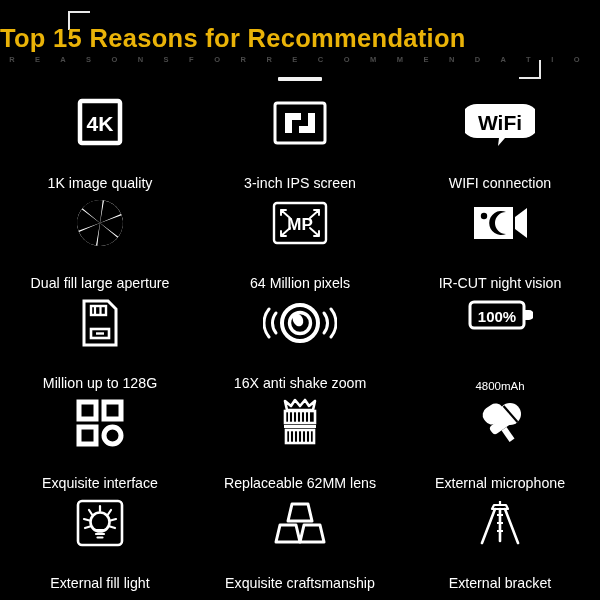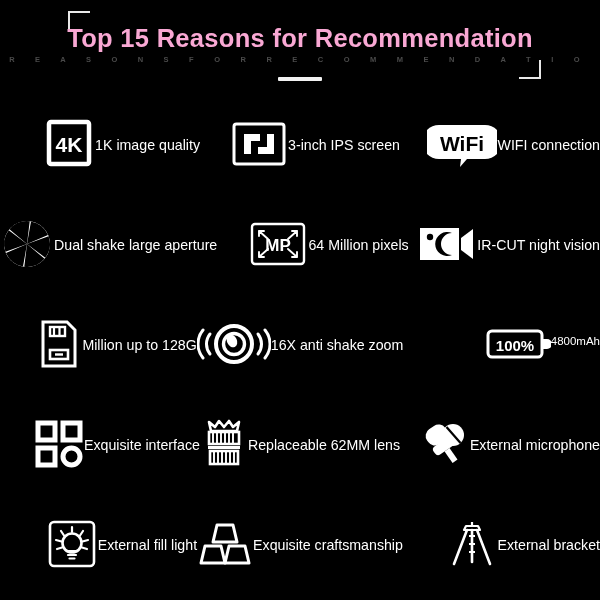--- a/index.html
+++ b/index.html
@@ -45,25 +45,24 @@
     left: 519px;
     top: 60px;
     border-bottom: 2px solid #e8e8e8;
     border-right: 2px solid #e8e8e8;
   }
   .title {
     position: absolute;
     left: 0;
     top: 24px;
     width: 600px;
-    text-align: center;
     font-size: 25.5px;
     font-weight: bold;
     letter-spacing: 0.3px;
-    color: #f9a8d4;
+    color: #eab308;
     white-space: nowrap;
   }
   .subtitle {
     position: absolute;
     left: 0;
     top: 55px;
     width: 600px;
     text-align: center;
     font-size: 7.5px;
     font-weight: bold;
@@ -90,23 +89,23 @@
     width: 600px;
   }
   .row {
     display: flex;
     width: 600px;
     height: 100px;
   }
   .cell {
     flex: 1 1 0;
     display: flex;
-    flex-direction: row;
+    flex-direction: column;
     align-items: center;
-    justify-content: flex-end;
+    justify-content: space-between;
     position: relative;
   }
   .icon-wrap {
     height: 56px;
     display: flex;
     align-items: center;
     justify-content: center;
     margin-top: 3px;
   }
   .icon-wrap svg { display: block; }
@@ -188,21 +187,21 @@
                 <path d="M0 0 L21 -9 A23 23 0 0 0 4 -22.6 Z" transform="rotate(60)"></path>
                 <path d="M0 0 L21 -9 A23 23 0 0 0 4 -22.6 Z" transform="rotate(120)"></path>
                 <path d="M0 0 L21 -9 A23 23 0 0 0 4 -22.6 Z" transform="rotate(180)"></path>
                 <path d="M0 0 L21 -9 A23 23 0 0 0 4 -22.6 Z" transform="rotate(240)"></path>
                 <path d="M0 0 L21 -9 A23 23 0 0 0 4 -22.6 Z" transform="rotate(300)"></path>
               </g>
               <circle r="23" fill="none" stroke="#000" stroke-width="0"></circle>
             </g>
           </svg>
         </div>
-        <div class="label">Dual shake large aperture</div>
+        <div class="label">Dual fill large aperture</div>
       </div>
 
       <div class="cell">
         <div class="icon-wrap">
           <svg width="60" height="50" viewBox="0 0 60 50">
             <rect x="4" y="5" width="52" height="40" rx="3" fill="none" stroke="#fff" stroke-width="2.4"></rect>
             <text x="30" y="32" font-family="'Liberation Sans',sans-serif" font-size="17" font-weight="bold" fill="#fff" text-anchor="middle">MP</text>
             <g stroke="#fff" stroke-width="1.9" fill="none" stroke-linecap="round">
               <path d="M11 12 L20 20 M11 12 L11 17 M11 12 L16 12"></path>
               <path d="M49 12 L40 20 M49 12 L49 17 M49 12 L44 12"></path>

